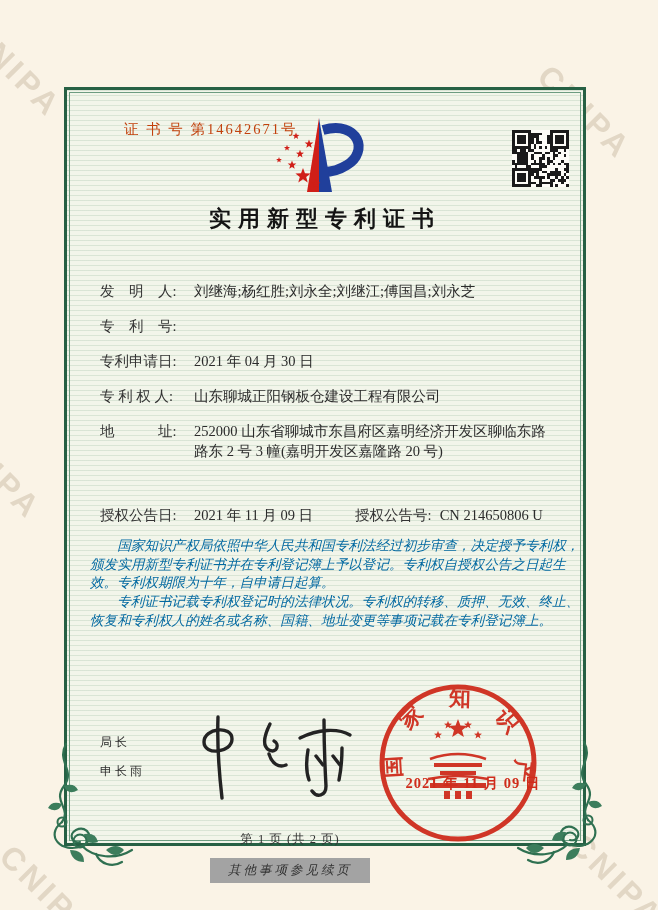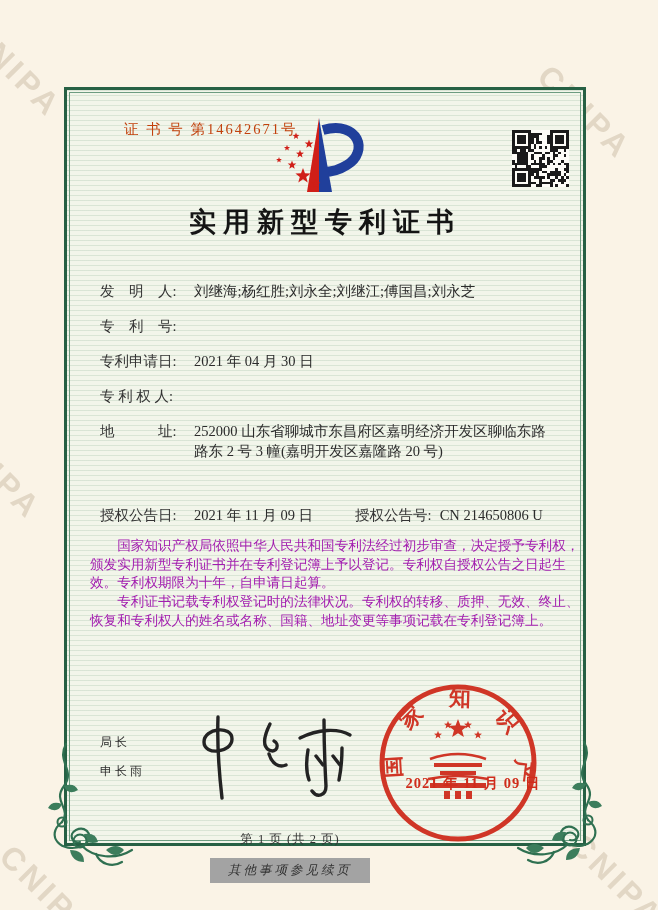--- a/index.html
+++ b/index.html
@@ -25,31 +25,31 @@
       rgba(0,0,0,0) 1px, rgba(0,0,0,0) 5px);
     box-sizing:border-box;
   }
   .frame-inner{
     position:absolute;left:2px;top:2px;right:2px;bottom:2px;
     border:1px solid #6d9c81;pointer-events:none;
   }
   .certno{left:100px;top:120px;font-size:14.5px;letter-spacing:2px;color:#c2410c;margin-left:24px;}
   .title{
     left:64px;top:204px;width:522px;text-align:center;
-    font-size:27px;font-weight:bold;letter-spacing:7px;color:#141414;
+    font-size:22px;font-weight:bold;letter-spacing:7px;color:#141414;
   }
   .fields{left:100px;top:281px;width:480px;font-size:14.5px;}
   .frow{display:flex;margin-bottom:15px;line-height:20px;}
   .frow.first{margin-bottom:23px;}
   .flabel{flex:0 0 94px;color:#333;}
   .fvalue{color:#2b2b2b;white-space:pre-line;}
   .grantrow{left:100px;top:505px;width:480px;font-size:14.5px;display:flex;line-height:20px;}
   .grantrow .pair2{margin-left:42px;}
   .paras{left:90px;top:537px;width:492px;font-size:13.6px;line-height:18.7px;
-    color:#a21caf;}
+    font-style:italic;color:#0369a1;}
   .paras p{margin:0;text-indent:2em;}
   .signer{left:100px;font-size:12px;letter-spacing:3px;color:#2c2c2c;}
   .sig-title{top:734px;}
   .sig-name{top:763px;}
   .seal-date{
     left:398px;top:774px;width:150px;text-align:center;
     font-size:14.5px;font-weight:bold;color:#cf2c1b;letter-spacing:1px;
   }
   .pagenote{left:140px;top:831px;width:300px;text-align:center;font-size:12.5px;letter-spacing:1px;color:#333;}
   .contnote-wrap{left:0;top:858px;width:580px;text-align:center;}
@@ -388,20 +388,21 @@
     </div>
     <div class="frow">
       <span class="flabel">专　利　号:</span>
     </div>
     <div class="frow">
       <span class="flabel">专利申请日:</span>
       <span class="fvalue">2021 年 04 月 30 日</span>
     </div>
     <div class="frow">
       <span class="flabel">专 利 权 人:</span>
+      <span class="fvalue">山东聊城正阳钢板仓建设工程有限公司</span>
     </div>
     <div class="frow">
       <span class="flabel">地　　　址:</span>
       <span class="fvalue">252000 山东省聊城市东昌府区嘉明经济开发区聊临东路
 路东 2 号 3 幢(嘉明开发区嘉隆路 20 号)</span>
     </div>
   </div>
 
 <div class="abs grantrow">
   <span class="flabel" style="flex-basis:94px">授权公告日:</span>

